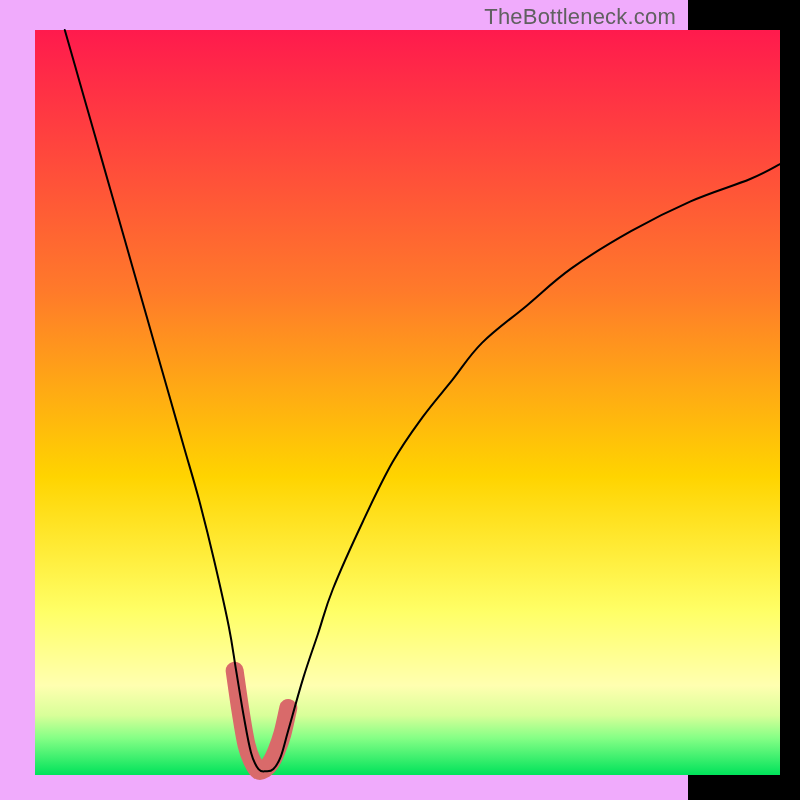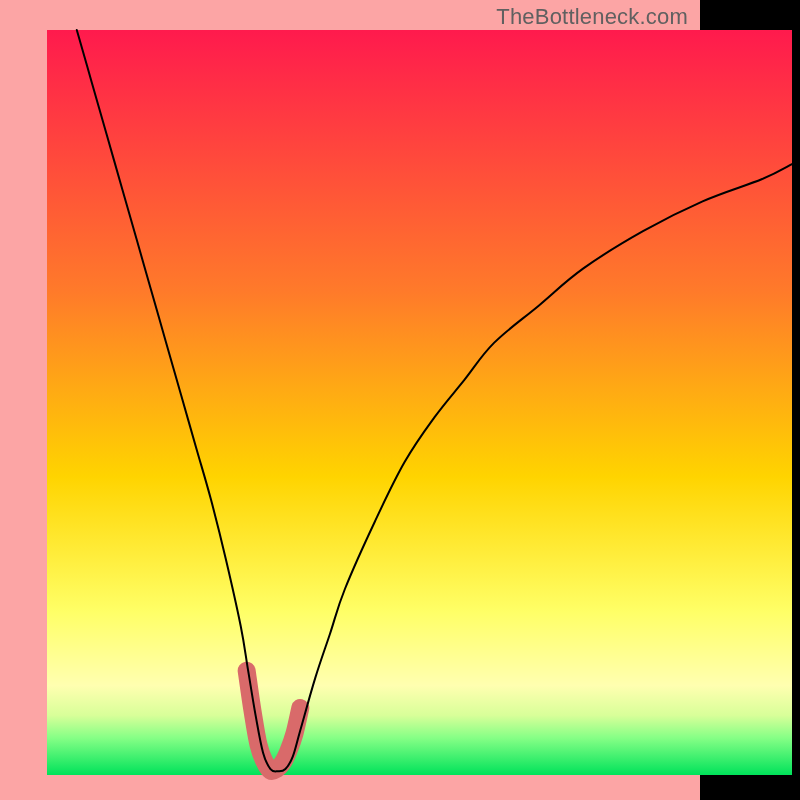--- a/index.html
+++ b/index.html
@@ -8,22 +8,21 @@
     background: #000;
     width: 800px;
     height: 800px;
     overflow: hidden;
     font-family: Arial, Helvetica, sans-serif;
   }
   .frame {
     position: relative;
     width: 688px;
     height: 800px;
-    background: #fca5a5;
-    padding-left: 12px;
+    background: #f0abfc;
   }
   .watermark {
     position: absolute;
     top: 4px;
     right: 12px;
     color: #606060;
     font-size: 22px;
     font-weight: 500;
     letter-spacing: 0.2px;
     z-index: 10;

